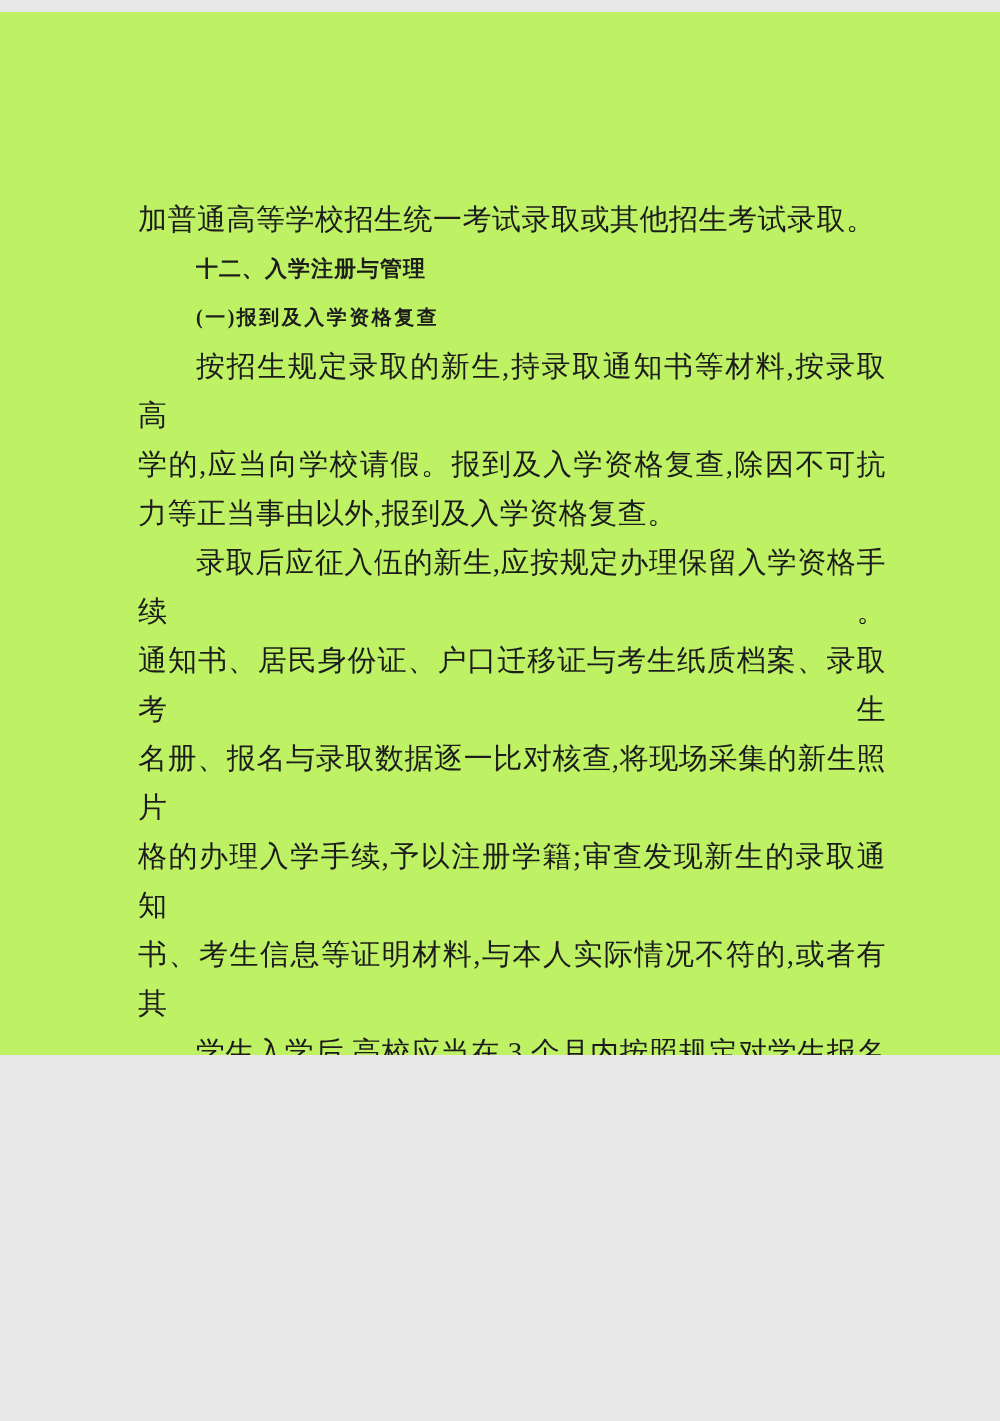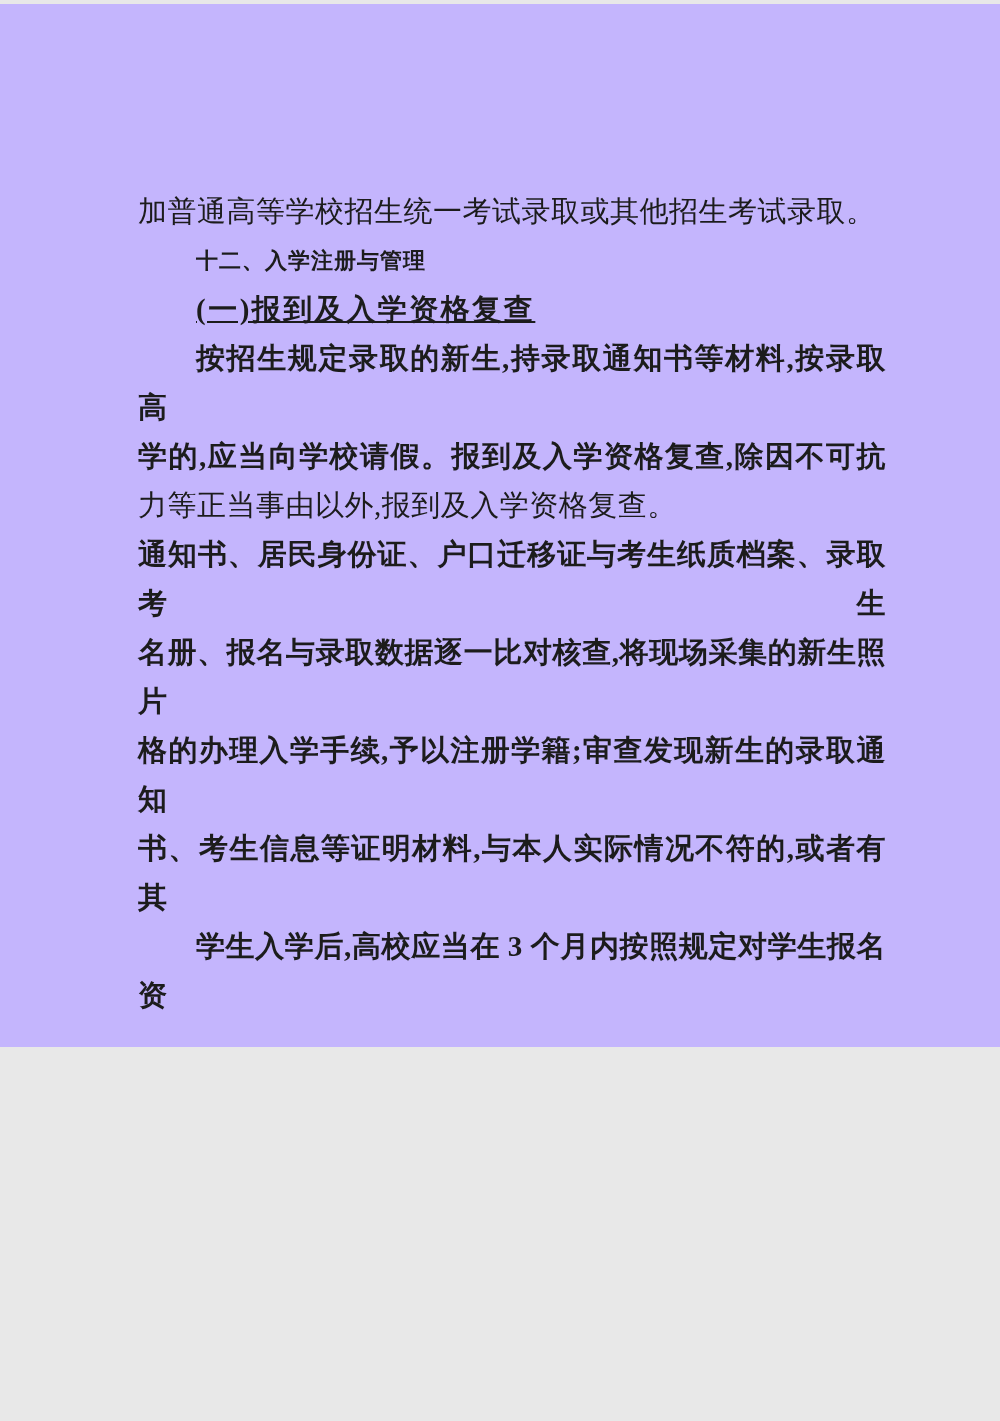--- a/index.html
+++ b/index.html
@@ -1,22 +1,22 @@
 <!DOCTYPE html>
 <html><head>
 <meta charset="utf-8">
 <style>
   * { margin: 0; padding: 0; box-sizing: border-box; }
   html, body { background: #e8e8e8; }
   .page {
     position: relative;
     width: 1000px;
     height: 1043px;
-    margin: 4px auto;
-    background: #c4b5fd;
+    margin: 12px auto;
+    background: #bef264;
     color: #1c1c1c;
     font-family: "Liberation Serif", "DejaVu Serif", serif;
     overflow: hidden;
   }
   .content {
     position: absolute;
     left: 138px;
     top: 183px;
     width: 748px;
   }
@@ -24,34 +24,32 @@
     font-size: 29px;
     line-height: 49px;
     min-height: 49px;
     text-align: left;
     letter-spacing: 0.5px;
   }
   
   .fill {
     text-align: justify;
     text-align-last: justify;
-    font-weight: bold;
   }
   .indent { text-indent: 58px; }
   .heading1 {
     font-family: "Liberation Sans", "DejaVu Sans", sans-serif;
     font-weight: 700;
     font-size: 22px;
     letter-spacing: 1px;
   }
   .heading2 {
     font-weight: 600;
-    font-size: 29px;
+    font-size: 20px;
     letter-spacing: 2.5px;
-    text-decoration: underline;
   }
   .footer {
     position: absolute;
     top: 1260px;
     right: 138px;
     font-size: 24px;
     line-height: 32px;
     letter-spacing: 6px;
     color: #2a2a2a;
   }
@@ -65,20 +63,21 @@
     <div class="line">加普通高等学校招生统一考试录取或其他招生考试录取。</div>
 
     <div class="line heading1 indent">十二、入学注册与管理</div>
 
     <div class="line heading2 indent">(一)报到及入学资格复查</div>
 
     <div class="line indent fill">按招生规定录取的新生,持录取通知书等材料,按录取高</div>
     <div class="line fill">学的,应当向学校请假。报到及入学资格复查,除因不可抗</div>
     <div class="line">力等正当事由以外,报到及入学资格复查。</div>
 
+    <div class="line indent fill">录取后应征入伍的新生,应按规定办理保留入学资格手续。</div>
 
     <div class="line fill">通知书、居民身份证、户口迁移证与考生纸质档案、录取考生</div>
     <div class="line fill">名册、报名与录取数据逐一比对核查,将现场采集的新生照片</div>
     <div class="line fill">格的办理入学手续,予以注册学籍;审查发现新生的录取通知</div>
     <div class="line fill">书、考生信息等证明材料,与本人实际情况不符的,或者有其</div>
 
     <div class="line indent fill">学生入学后,高校应当在 3 个月内按照规定对学生报名资</div>
 
   </div>
 

